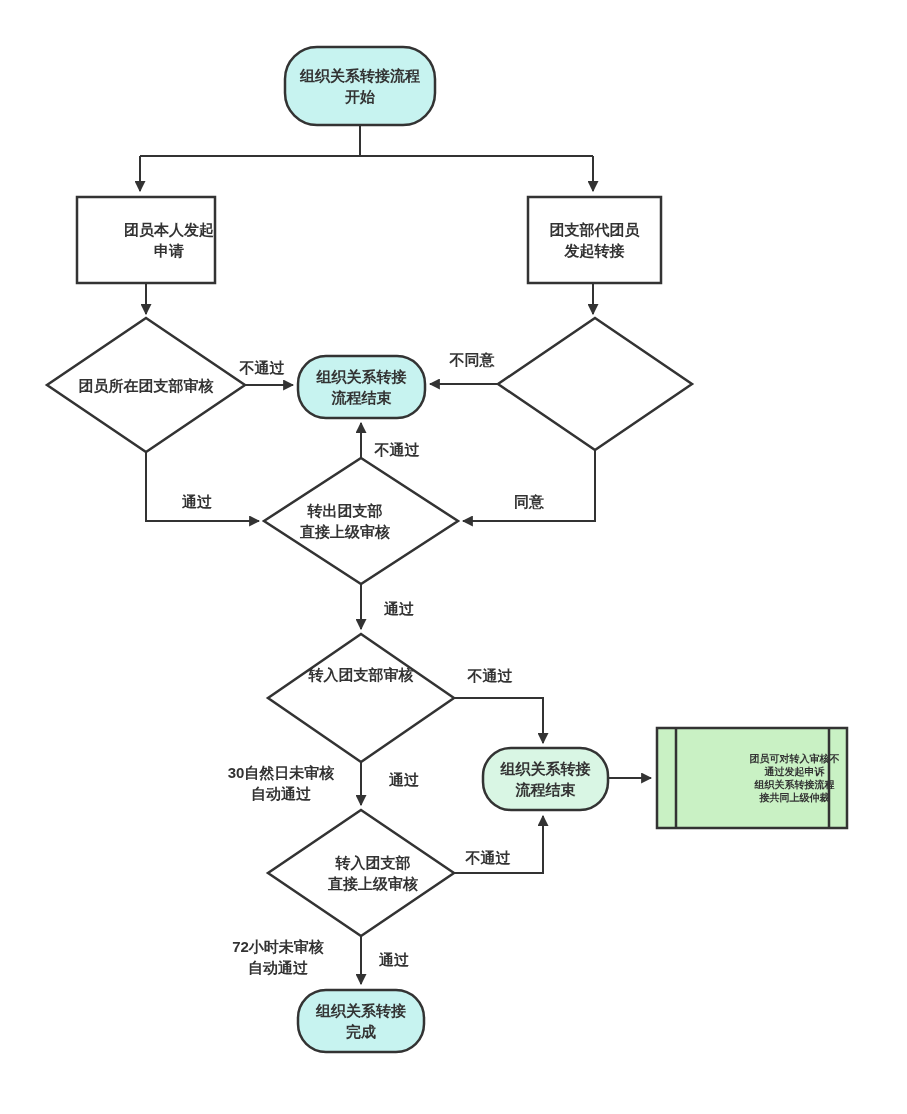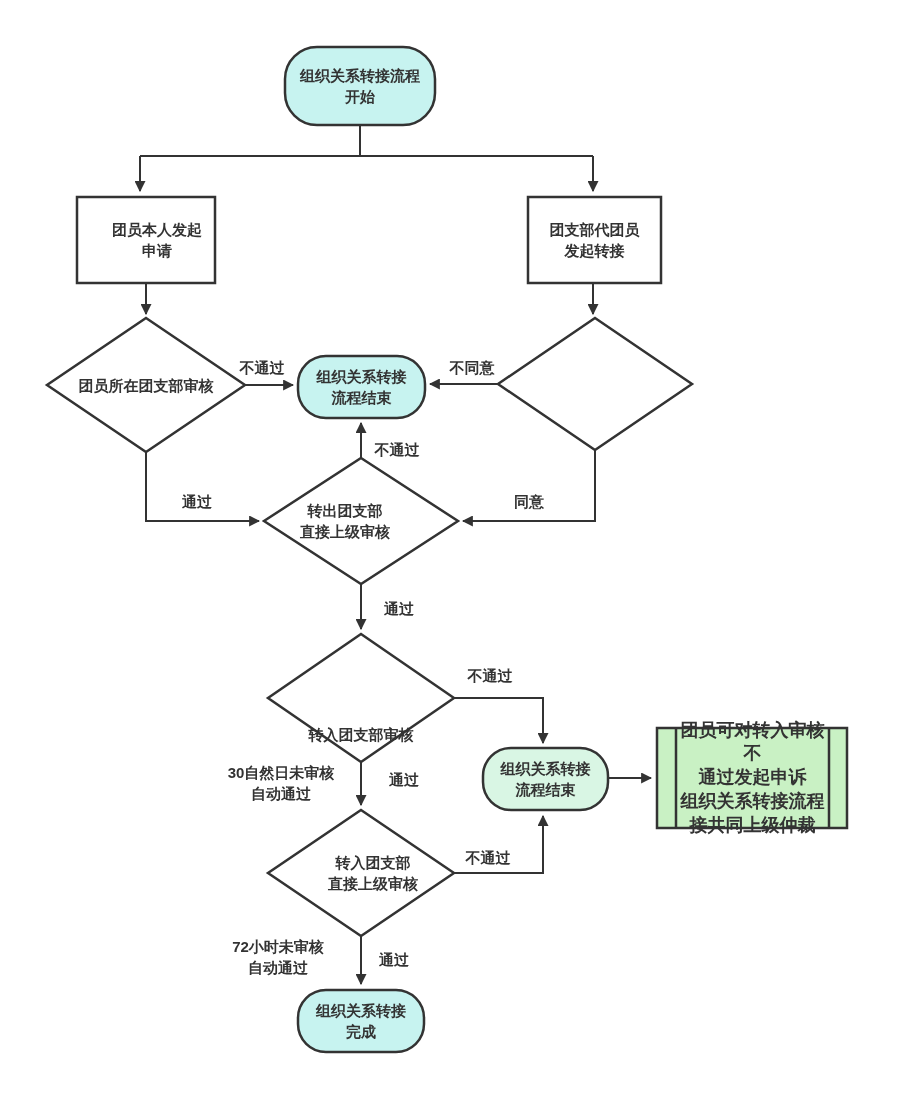--- a/index.html
+++ b/index.html
@@ -10,21 +10,21 @@
   .stage svg { position:absolute; left:0; top:0; }
   .shape { stroke:#333333; stroke-width:2.5; }
   .edge  { stroke:#333333; stroke-width:2; fill:none; }
   .inner-line { stroke:#333333; stroke-width:2.5; }
   .lbl {
     position:absolute; display:flex; flex-direction:column;
     align-items:center; justify-content:center; text-align:center;
     font-weight:bold; color:#333333; font-size:15px; line-height:1.4;
     pointer-events:none;
   }
-  .lbl.small { font-size:18px; line-height:1.32; }
+  .lbl.small { font-size:10px; line-height:1.32;padding-left:42px; }
 </style>
 </head>
 <body>
 
 <div class="stage">
 
   <svg width="907" height="1114" viewBox="0 0 907 1114">
     <defs>
       <marker id="arrow" viewBox="0 0 10 10" refX="9" refY="5" markerWidth="11" markerHeight="11" markerUnits="userSpaceOnUse" orient="auto-start-reverse">
         <path d="M0,0 L10,5 L0,10 z" fill="#333333"></path>
@@ -62,40 +62,40 @@
     <line class="inner-line" x1="676" y1="728" x2="676" y2="828"></line>
     <line class="inner-line" x1="829" y1="728" x2="829" y2="828"></line>
     <polygon class="shape" points="361,810 454,873 361,936 268,873" fill="#ffffff"></polygon>
     <rect class="shape" x="298" y="990" width="126" height="62" rx="28" fill="#c7f3f0"></rect>
   </svg>
 
   <div class="lbl" style="left:285px;top:47px;width:150px;height:78px">
     <div>组织关系转接流程</div>
     <div>开始</div>
   </div>
-  <div class="lbl" style="left:77px;top:197px;width:160px;height:86px">
+  <div class="lbl" style="left:89px;top:197px;width:160px;height:86px">
     <div>团员本人发起</div>
     <div>申请</div>
   </div>
   <div class="lbl" style="left:47px;top:318px;width:198px;height:134px">
     <div>团员所在团支部审核</div>
   </div>
   <div class="lbl" style="left:528px;top:197px;width:133px;height:86px">
     <div>团支部代团员</div>
     <div>发起转接</div>
   </div>
   <div class="lbl" style="left:298px;top:356px;width:127px;height:62px">
     <div>组织关系转接</div>
     <div>流程结束</div>
   </div>
   <div class="lbl" style="left:248px;top:458px;width:194px;height:126px">
     <div>转出团支部</div>
     <div>直接上级审核</div>
   </div>
-  <div class="lbl" style="left:268px;top:670px;width:186px;height:128px">
+  <div class="lbl" style="left:268px;top:610px;width:186px;height:128px">
     <div>转入团支部审核</div>
   </div>
   <div class="lbl" style="left:483px;top:748px;width:125px;height:62px">
     <div>组织关系转接</div>
     <div>流程结束</div>
   </div>
   <div class="lbl small" style="left:676px;top:728px;width:153px;height:100px">
     <div>团员可对转入审核不</div>
     <div>通过发起申诉</div>
     <div>组织关系转接流程</div>
@@ -104,21 +104,21 @@
   <div class="lbl" style="left:280px;top:810px;width:186px;height:126px">
     <div>转入团支部</div>
     <div>直接上级审核</div>
   </div>
   <div class="lbl" style="left:298px;top:990px;width:126px;height:62px">
     <div>组织关系转接</div>
     <div>完成</div>
   </div>
 
   <div class="lbl" style="left:228px;top:356px;width:68px;height:22px">不通过</div>
-  <div class="lbl" style="left:438px;top:356px;width:68px;height:22px">不同意</div>
+  <div class="lbl" style="left:438px;top:348px;width:68px;height:22px">不同意</div>
   <div class="lbl" style="left:366px;top:438px;width:62px;height:22px">不通过</div>
   <div class="lbl" style="left:172px;top:490px;width:50px;height:22px">通过</div>
   <div class="lbl" style="left:504px;top:490px;width:50px;height:22px">同意</div>
   <div class="lbl" style="left:374px;top:597px;width:50px;height:22px">通过</div>
   <div class="lbl" style="left:452px;top:664px;width:76px;height:22px">不通过</div>
   <div class="lbl" style="left:379px;top:768px;width:50px;height:22px">通过</div>
   <div class="lbl" style="left:450px;top:846px;width:76px;height:22px">不通过</div>
   <div class="lbl" style="left:369px;top:948px;width:50px;height:22px">通过</div>
 
   <div class="lbl" style="left:211px;top:762px;width:140px;height:42px">

